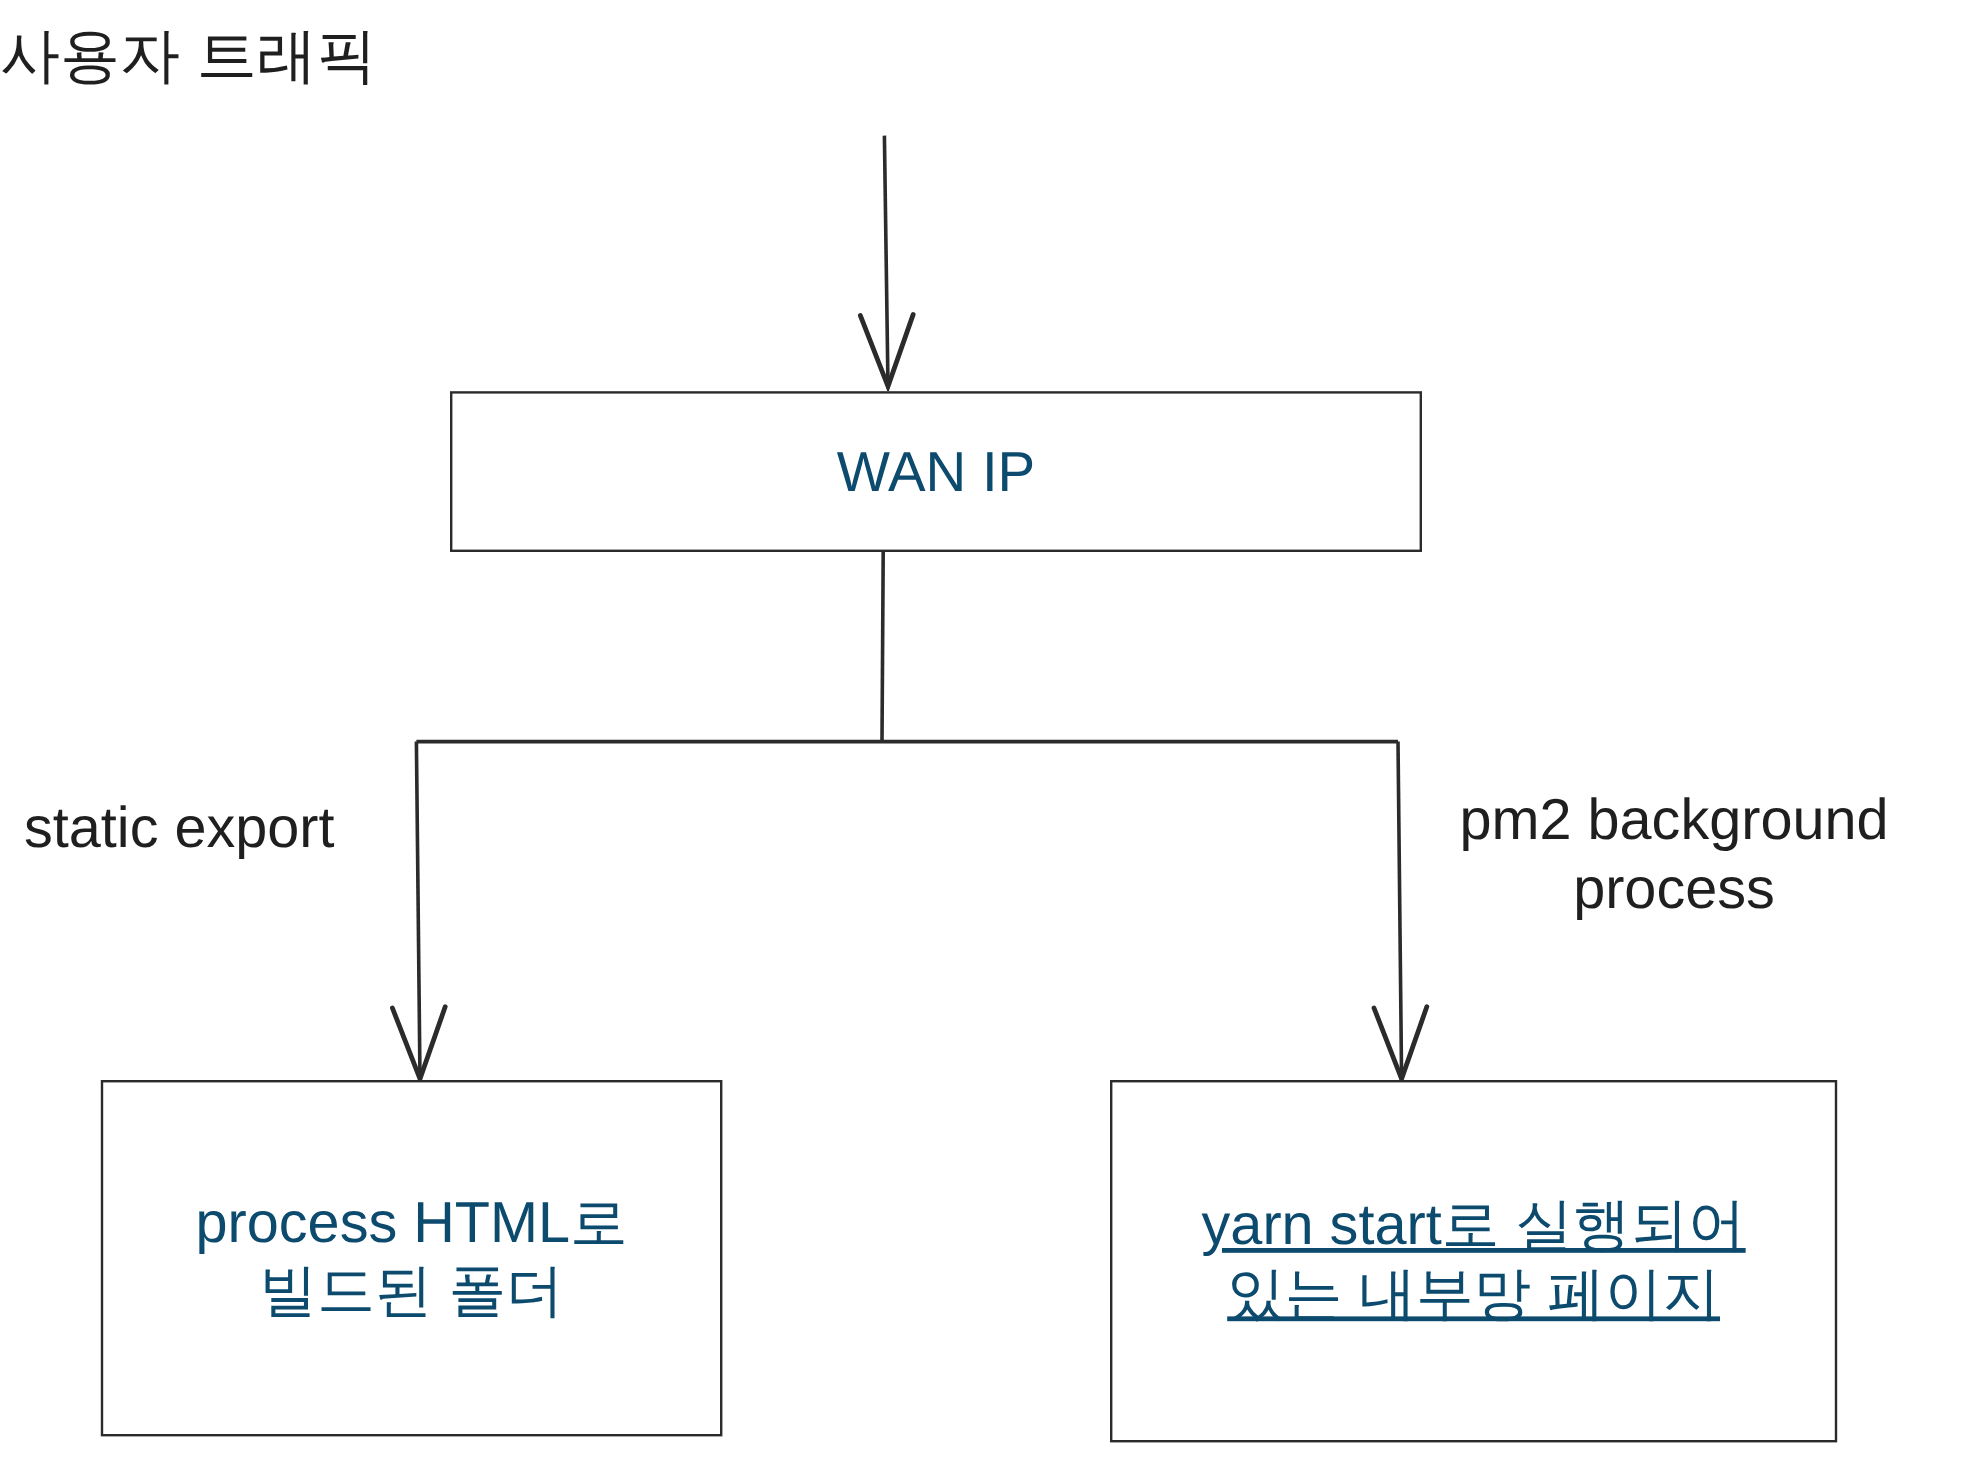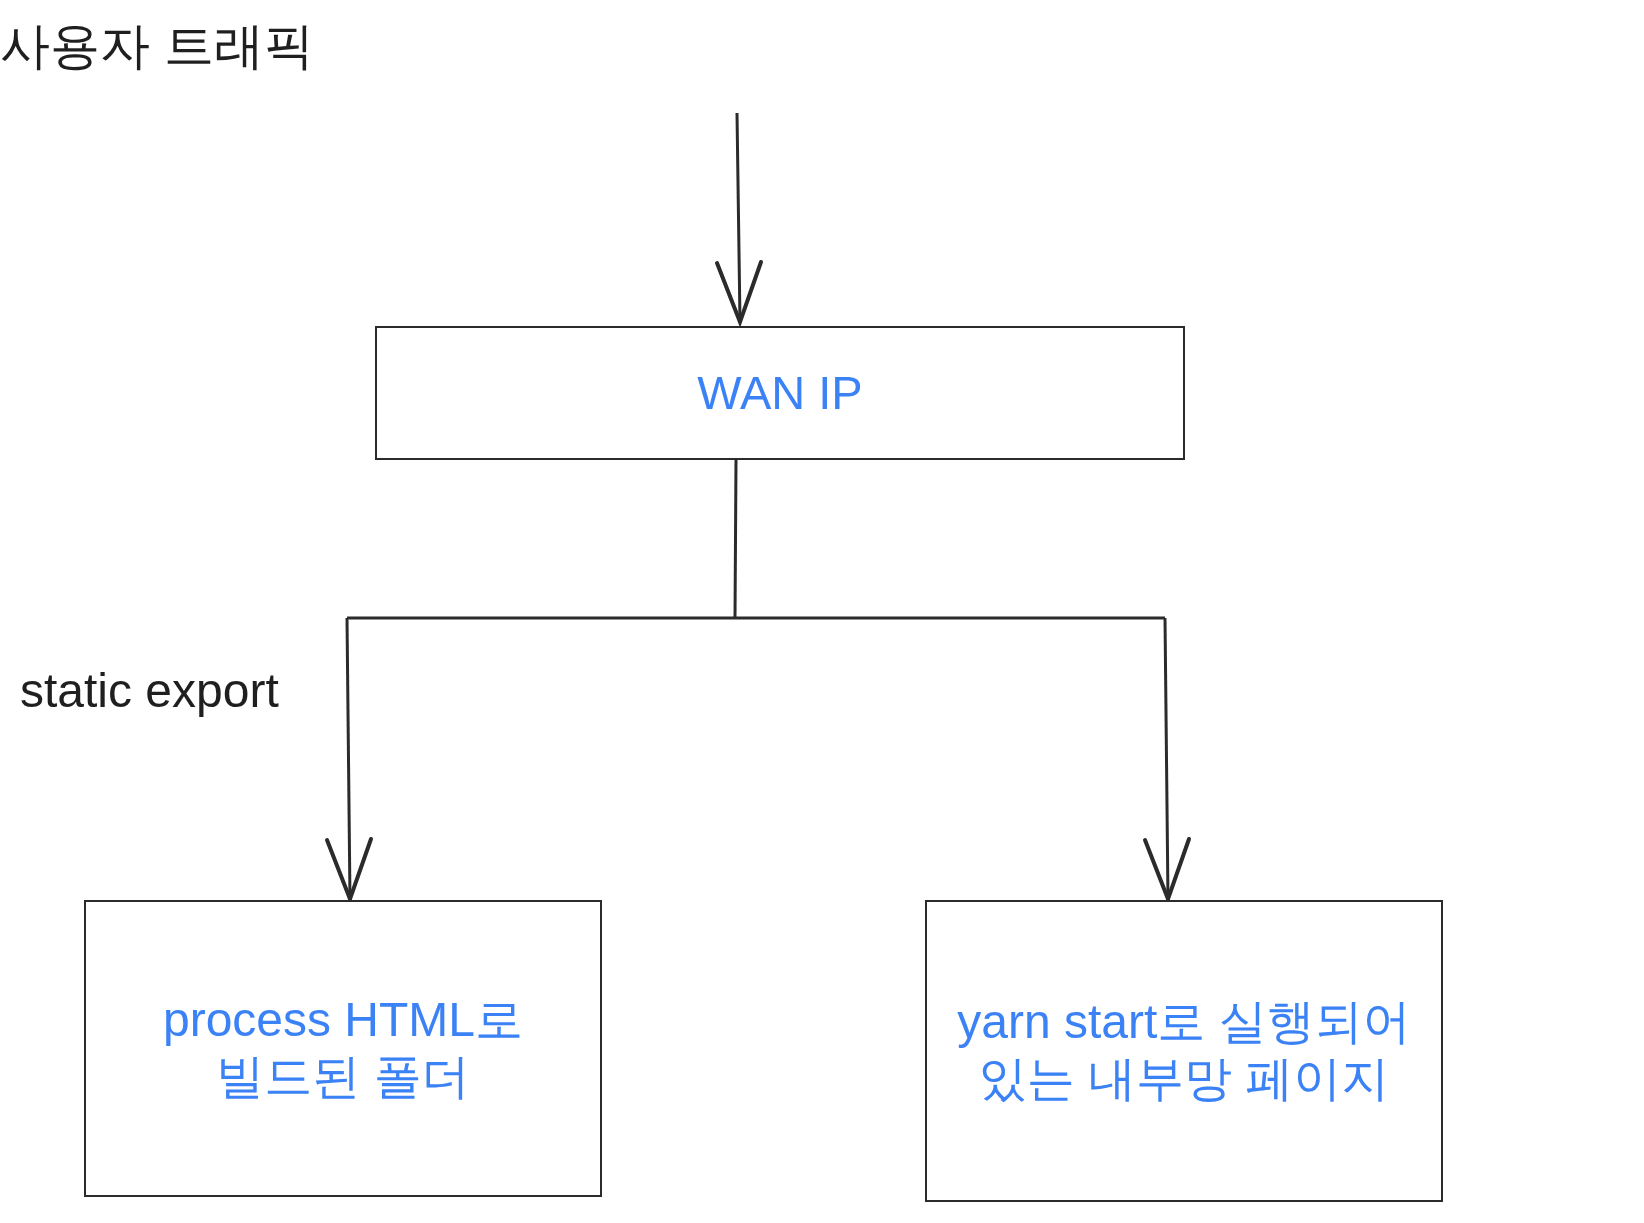--- a/index.html
+++ b/index.html
@@ -26,21 +26,21 @@
   }
   .node-box {
     position: absolute;
     box-sizing: border-box;
     border: 2px solid #2b2b2b;
     background: #ffffff;
     display: flex;
     align-items: center;
     justify-content: center;
     text-align: center;
-    color: #3b82f6;
+    color: #0c4a6e;
   }
   .node-label {
     white-space: pre-line;
     line-height: 1.18;
   }
   #box-wan {
     left: 375px;
     top: 326px;
     width: 810px;
     height: 134px;
@@ -49,23 +49,24 @@
   #box-static {
     left: 84px;
     top: 900px;
     width: 518px;
     height: 297px;
     font-size: 48px;
   }
   #box-yarn {
     left: 925px;
     top: 900px;
-    width: 518px;
+    width: 606px;
     height: 302px;
     font-size: 48px;
+    text-decoration: underline;
   }
   .edge-label {
     position: absolute;
     color: #1f1f1f;
     white-space: pre-line;
     line-height: 1.2;
   }
   #label-top {
     left: 0px;
     top: 16px;
@@ -115,20 +116,22 @@
   </svg>
 
   <div class="edge-label" id="label-top">사용자 트래픽</div>
 
   <div class="node-box" id="box-wan">
     <span class="node-label">WAN IP</span>
   </div>
 
   <div class="edge-label" id="label-static-export">static export</div>
 
+  <div class="edge-label" id="label-pm2">pm2 background
+process</div>
 
   <div class="node-box" id="box-static">
     <span class="node-label">process HTML로
 빌드된 폴더</span>
   </div>
 
   <div class="node-box" id="box-yarn">
     <span class="node-label">yarn start로 실행되어
 있는 내부망 페이지</span>
   </div>

